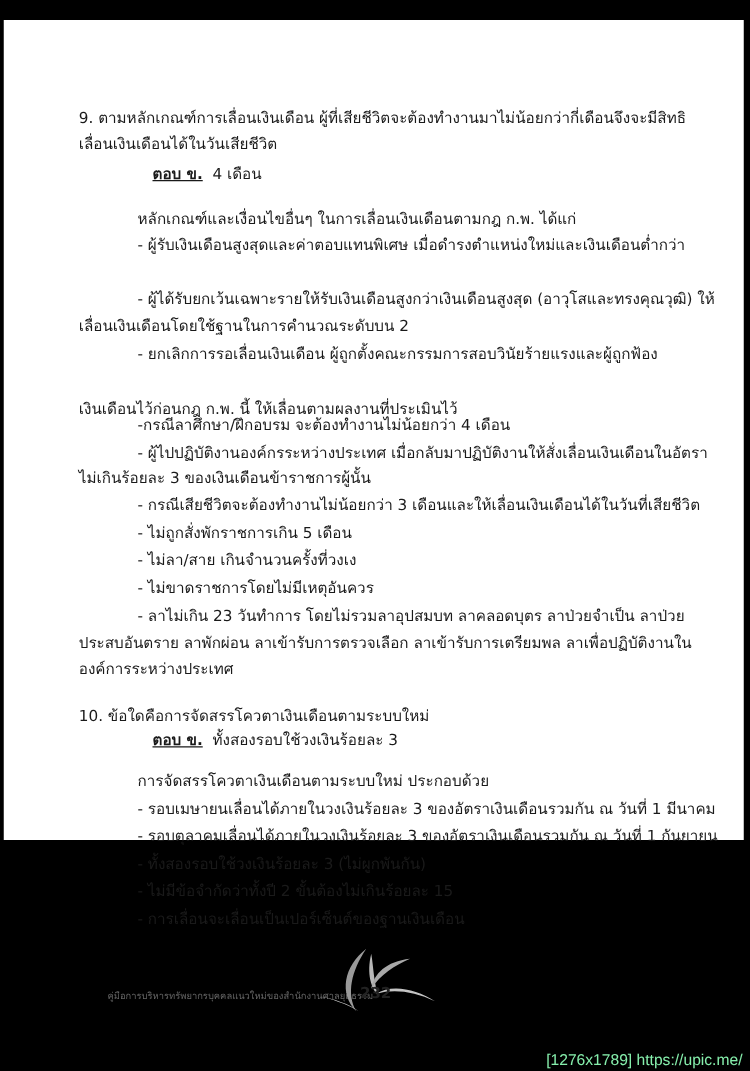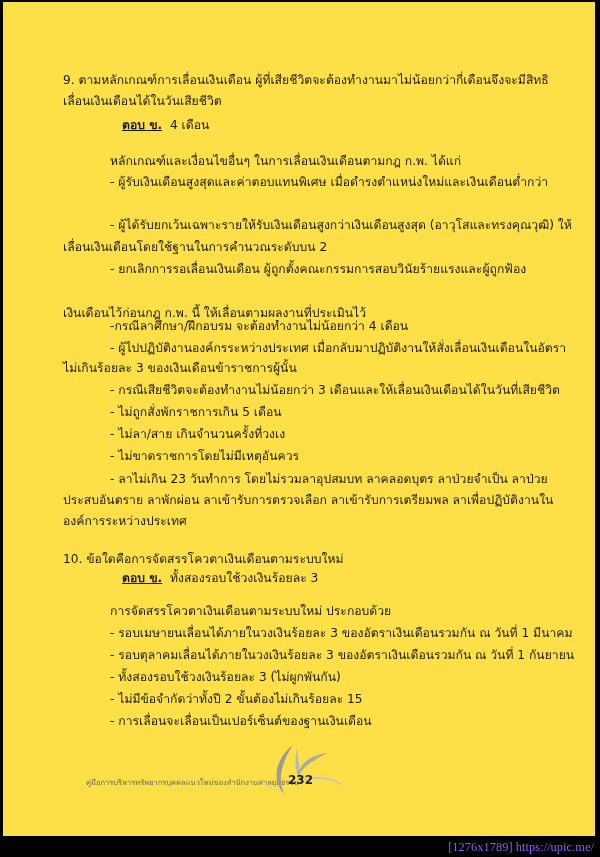--- a/index.html
+++ b/index.html
@@ -1,24 +1,24 @@
 <!DOCTYPE html>
 <html><head>
 <meta charset="utf-8">
 <style>
   html, body { margin:0; padding:0; }
   body { width:600px; height:857px; background:#000; position:relative; overflow:hidden;
          font-family:"DejaVu Sans","Liberation Sans",sans-serif; }
-  .page { position:absolute; left:3px; top:2px; width:592px; height:834px; background:#fde047; }
+  .page { position:absolute; left:3px; top:16px; width:592px; height:656px; background:#ffffff; }
   .line { position:absolute; font-size:12.2px; color:#1a1a1a; white-space:nowrap; line-height:16px; }
   .ans-label { font-weight:bold; text-decoration:underline;margin-left:12px; }
   .footer-text { position:absolute; left:83px; top:774px; font-size:7.5px; color:#666; white-space:nowrap; }
   .page-num { position:absolute; left:285px; top:771px; font-size:12px; font-weight:bold; color:#222; }
   .logo { position:absolute; left:250px; top:735px; width:100px; height:70px; }
-  .watermark { position:absolute; right:6px; bottom:2px; color:#8b5cf6; font-family:Liberation Serif, serif; font-size:12.5px; white-space:nowrap;margin-left:24px; }
+  .watermark { position:absolute; right:6px; bottom:2px; color:#86efac; font-family:Liberation Sans, sans-serif; font-size:12.5px; white-space:nowrap;margin-left:24px; }
 </style>
 </head>
 <body>
 
 <div class="page">
 
   <div class="line" style="left:60px;top:70px">9.  ตามหลักเกณฑ์การเลื่อนเงินเดือน ผู้ที่เสียชีวิตจะต้องทำงานมาไม่น้อยกว่ากี่เดือนจึงจะมีสิทธิ</div>
   <div class="line" style="left:60px;top:91px">เลื่อนเงินเดือนได้ในวันเสียชีวิต</div>
   <div class="line" style="left:107px;top:115px">
     <span class="ans-label">ตอบ ข.</span>&nbsp;

